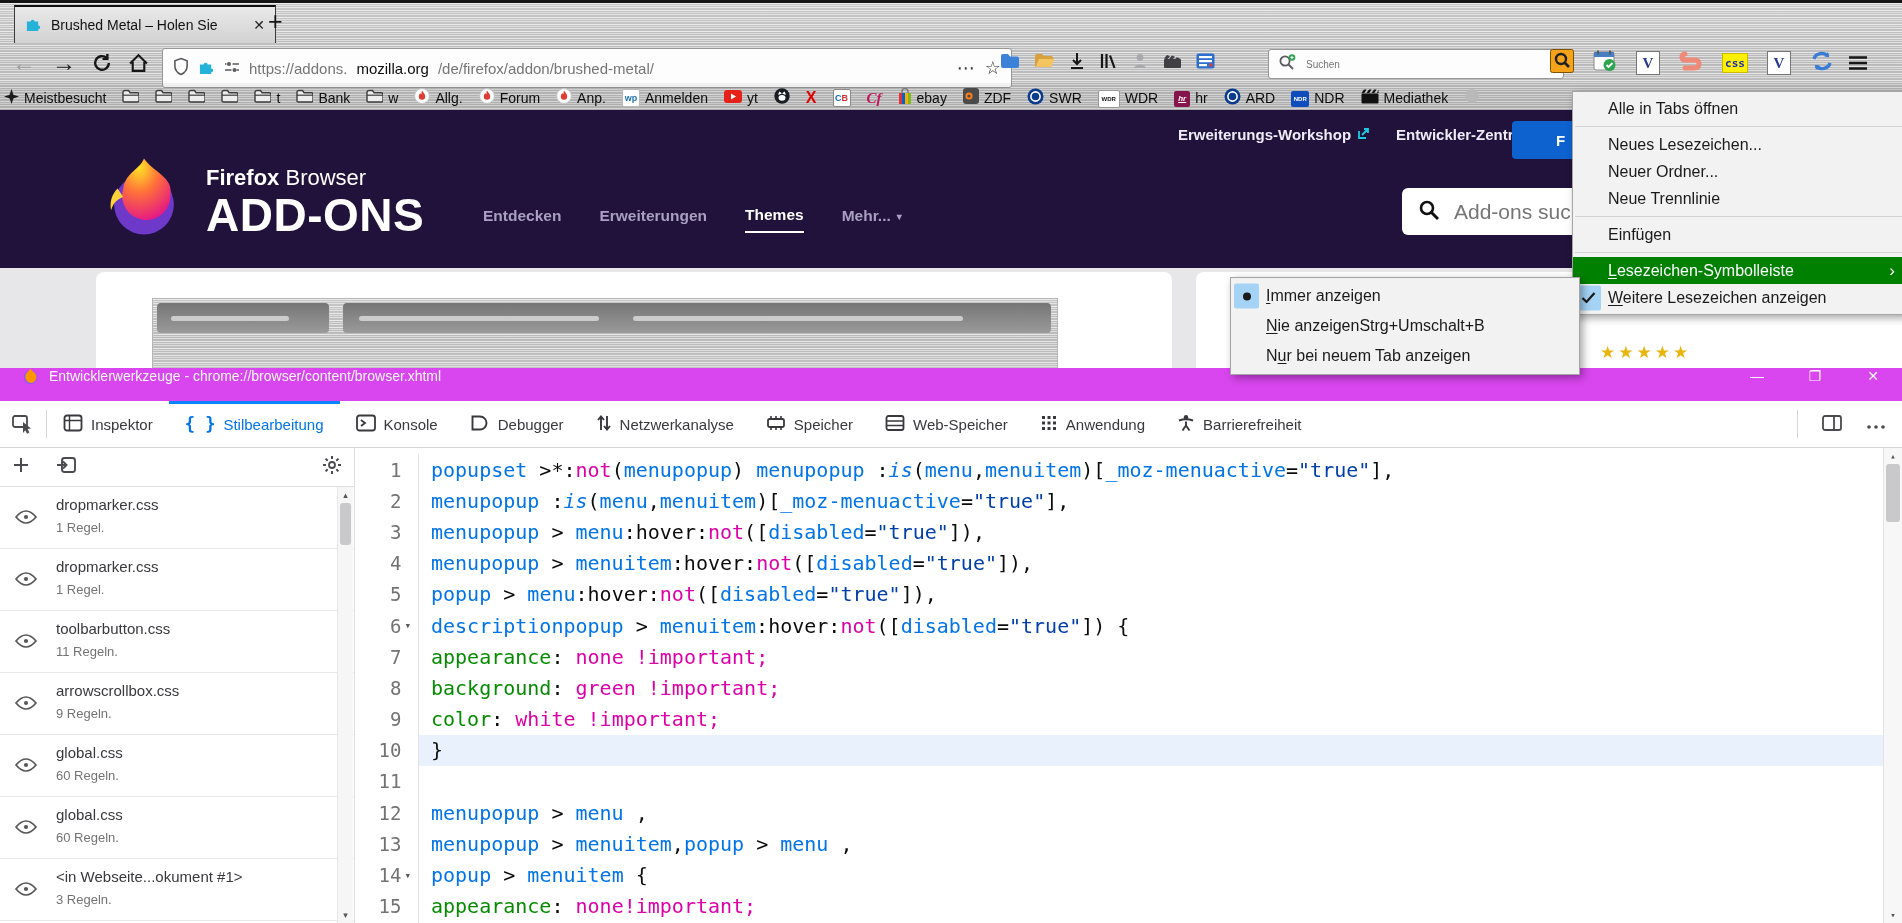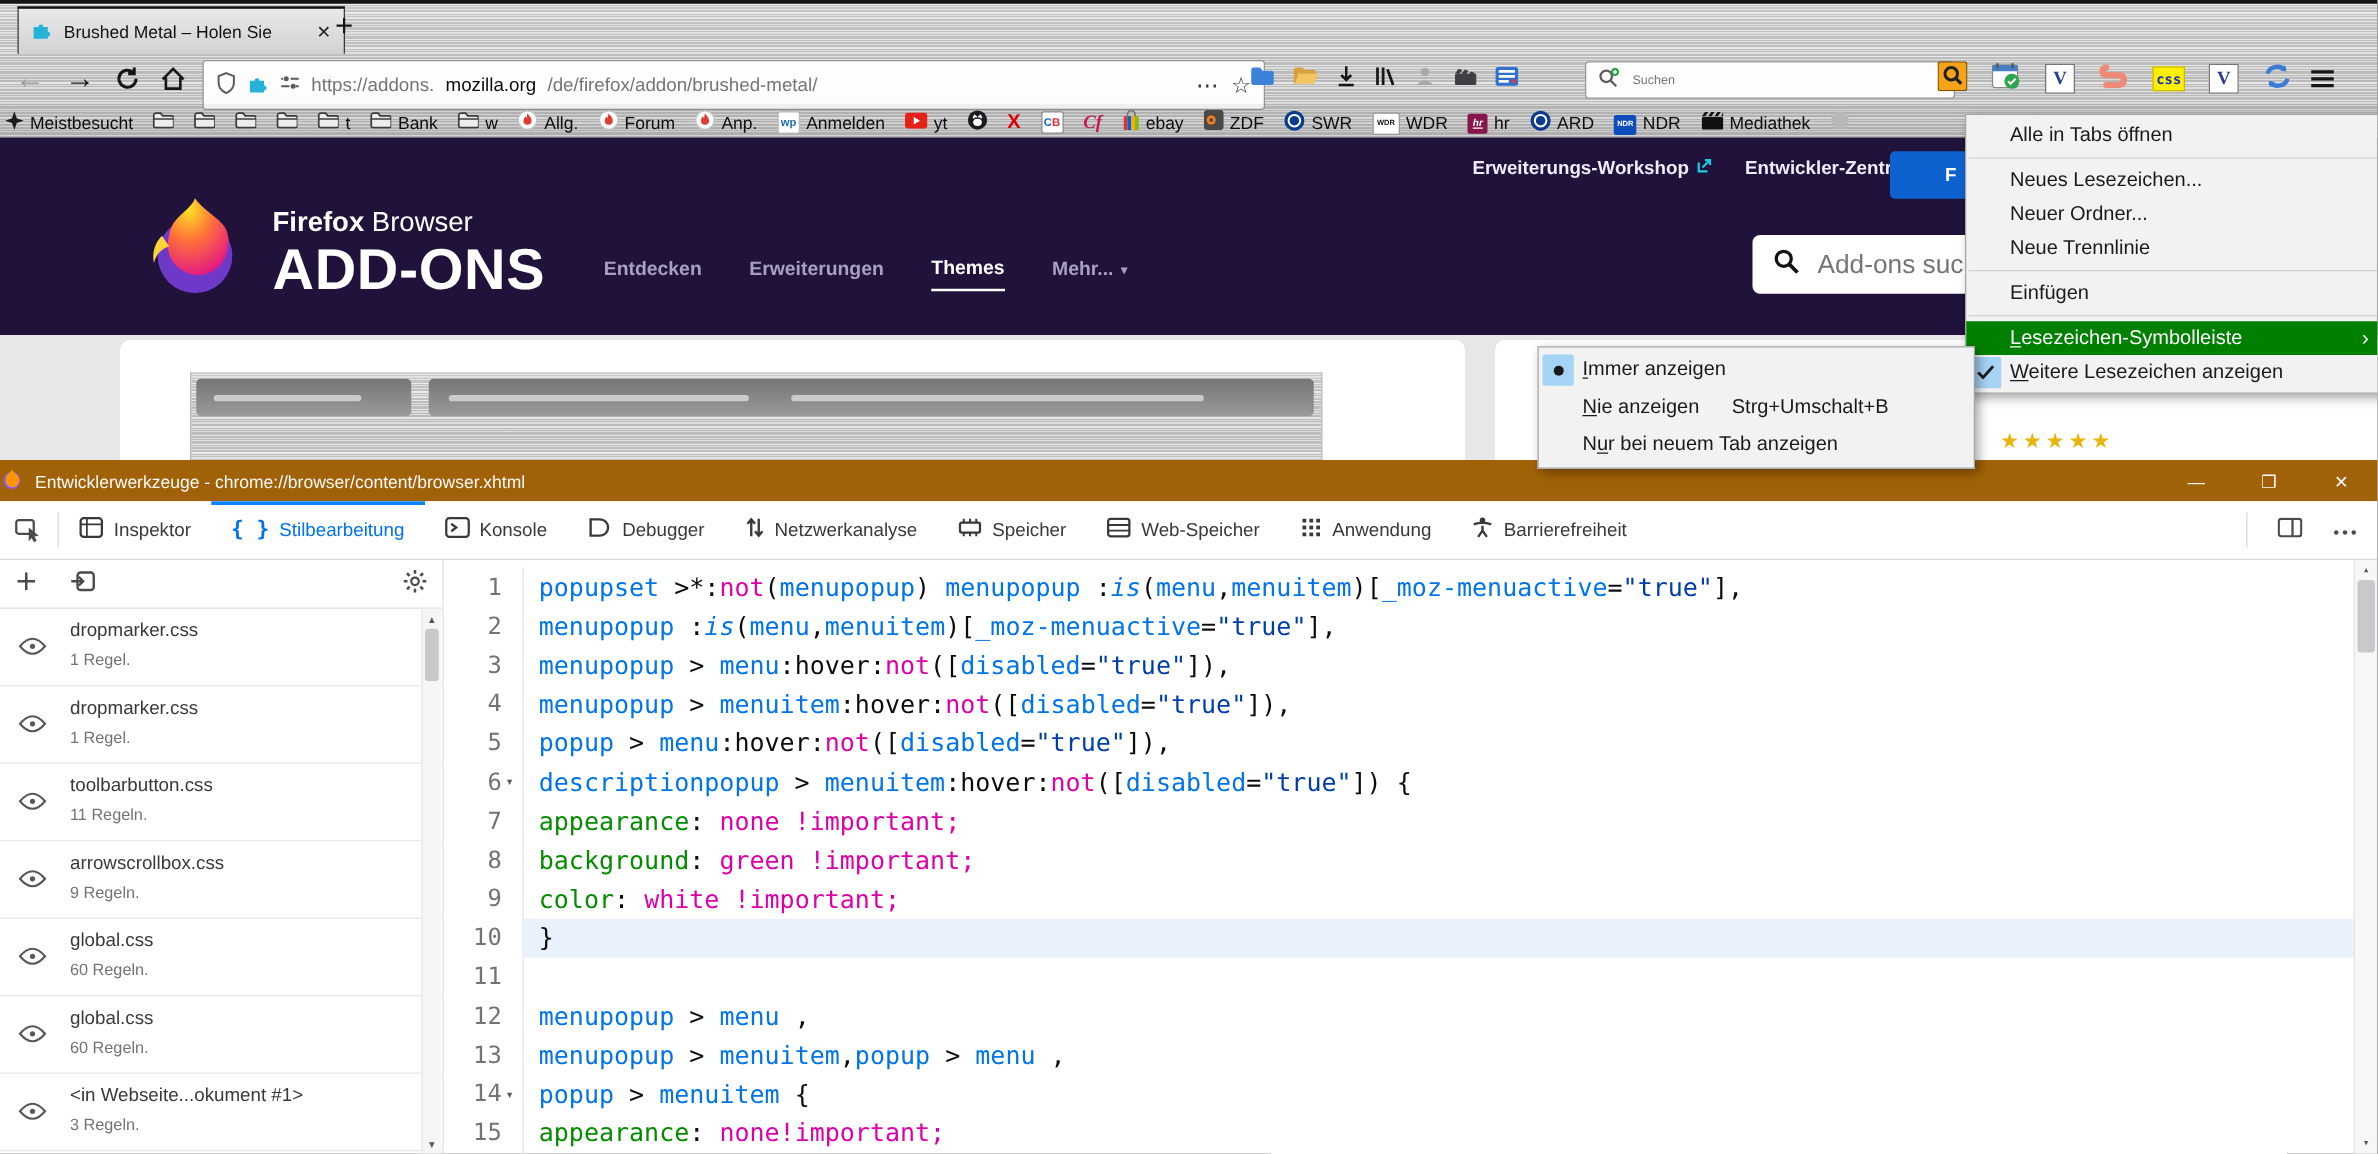--- a/index.html
+++ b/index.html
@@ -44,43 +44,43 @@
   .bookbar{position:absolute;left:0;right:0;top:80px;height:29px;display:flex;align-items:center;gap:16px;
     padding-left:4px;font-size:14px;color:#0c0c0d;background:linear-gradient(180deg,rgba(0,0,0,.05),rgba(0,0,0,.10));}
   .bm{display:flex;align-items:center;gap:5px;white-space:nowrap;flex:none;}
   .bicon{width:16px;height:16px;display:inline-flex;align-items:center;justify-content:center;border-radius:2px;flex:none;}
   
   .amo{position:absolute;top:110px;left:0;right:0;height:158px;background:#20123a;color:#fff;}
   .amo-links{position:absolute;left:1178px;top:16px;display:flex;gap:26px;align-items:center;font-size:15px;font-weight:bold;color:#f0ecfa;}
   .amo-link{display:flex;align-items:center;gap:6px;}
   .amo-btn{position:absolute;left:1512px;top:11px;width:150px;height:38px;background:#0d62cf;border-radius:4px;
     display:flex;align-items:center;padding-left:44px;font-weight:bold;font-size:15px;color:#fff;}
-  .amo-logo{position:absolute;left:110px;top:44px;display:flex;align-items:center;gap:16px;}
+  .amo-logo{position:absolute;left:98px;top:44px;display:flex;align-items:center;gap:16px;}
   .brand1{font-size:22px;color:#fff;}
   .brand1 b{font-weight:bold;}
   .brand2{font-size:46px;font-weight:800;letter-spacing:.5px;line-height:1.05;}
   .amo-nav{position:absolute;left:483px;top:96px;display:flex;gap:38px;font-size:15.5px;font-weight:bold;color:#a99fc2;}
   .amo-nav .nav-item{padding-bottom:7px;display:flex;align-items:center;gap:6px;text-align:center;}
   .amo-nav .active{color:#fff;border-bottom:2px solid #fff;}
   .caret{font-size:10px;}
   .amo-search{position:absolute;left:1402px;top:78px;width:350px;height:47px;background:#fff;border-radius:6px;
     display:flex;align-items:center;gap:12px;padding:0 16px;}
   .amo-search input{border:none;outline:none;font-size:21px;color:#444;width:100%;font-family:"Liberation Sans",sans-serif;}
   
   .pagebody{position:absolute;top:268px;left:0;right:0;height:100px;background:#e7e7ea;}
   .card-left{position:absolute;left:96px;top:4px;width:1076px;height:96px;background:#fff;border-radius:8px 8px 0 0;}
   .preview{position:absolute;left:56px;top:26px;width:904px;height:70px;border:1px solid #b5b5b5;}
   .pv-bar{position:absolute;top:4px;height:30px;background:linear-gradient(180deg,#767676,#9a9a9a);border-radius:4px;}
   .pv-line{position:absolute;top:13px;height:5px;background:#cccccc;border-radius:3px;}
   .card-right{position:absolute;left:1196px;top:4px;right:-8px;height:96px;background:#fff;border-radius:8px 0 0 0;}
   .stars{position:absolute;left:404px;top:70px;color:#e8b50c;font-size:17px;letter-spacing:3px;}
   
   .devtools{position:absolute;top:368px;left:0;right:0;bottom:0;background:#fff;}
-  .dt-titlebar{position:absolute;top:0;left:0;right:0;height:33px;background:#a16207;color:#f9f9fa;display:flex;
-    align-items:center;gap:10px;padding-left:1px;font-size:14px;}
+  .dt-titlebar{position:absolute;top:0;left:0;right:0;height:33px;background:#d946ef;color:#f9f9fa;display:flex;
+    align-items:flex-start;gap:10px;padding-left:22px;font-size:14px;}
   .dt-controls{margin-left:auto;display:flex;}
   .dt-ctl{width:58px;text-align:center;font-size:14px;}
   .dt-tabs{position:absolute;top:33px;left:0;right:0;height:46px;display:flex;align-items:stretch;background:#fff;
     border-bottom:1px solid #d7d7db;font-size:15px;color:#38383d;}
   .picker{display:flex;align-items:center;padding:0 12px;}
   .vsep{width:1px;background:#d7d7db;margin:9px 0;}
   .dt-tab{display:flex;align-items:center;gap:8px;padding:0 16px;position:relative;white-space:nowrap;}
   .dt-tab.active{color:#0074e8;}
   .dt-tab.active::before{content:"";position:absolute;left:0;right:0;top:0;height:3px;background:#0a84ff;}
   .dt-right{margin-left:auto;display:flex;align-items:center;gap:24px;padding:0 16px;}
@@ -115,21 +115,21 @@
   #submenu{left:1230px;top:277px;width:348px;z-index:70;}
   .menu-item{position:relative;height:27px;display:flex;align-items:center;padding:0 10px 0 35px;}
   #submenu .menu-item{height:30px;}
   .menu-item.highlight{background:#008000;color:#fff;}
   .menu-sep{height:1px;background:#d2d2d2;margin:4px 2px;}
   .menu-box{position:absolute;left:3px;top:50%;transform:translateY(-50%);width:25px;height:25px;border-radius:2px;
     display:flex;align-items:center;justify-content:center;}
   .menu-box.on{background:#a5d3f6;}
   .rdot{width:8px;height:8px;border-radius:50%;background:#1a1a1a;display:block;}
   .menu-label u{text-underline-offset:2px;}
-  .menu-accel{margin-left:26px;}
+  .menu-accel{}
   .menu-sub{margin-left:auto;font-size:17px;color:#666;}
   .menu-item.highlight .menu-sub{color:#fff;}
 </style>
 </head>
 <body>
 
 <div class="screen">
 
   <div class="chrome metal">
     <div class="tab">

